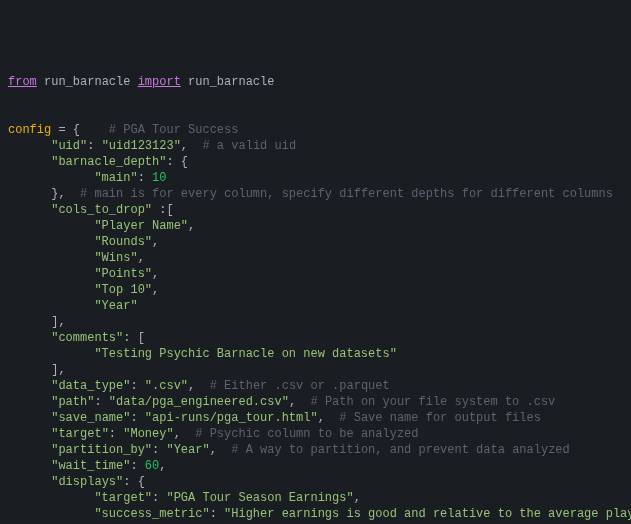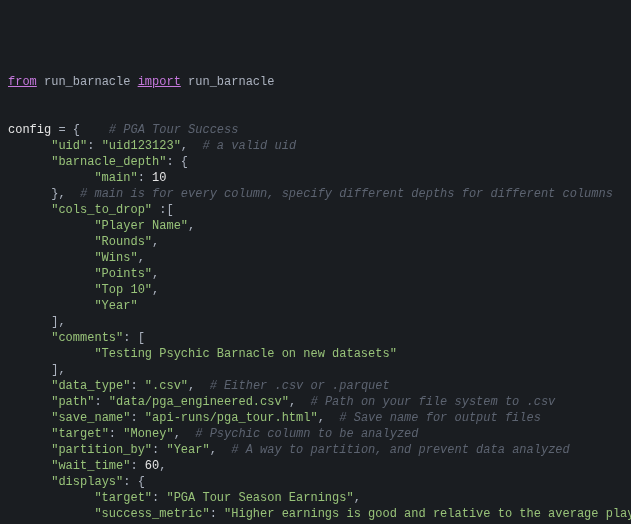--- a/index.html
+++ b/index.html
@@ -10,27 +10,27 @@
     font-size: 12px;
     line-height: 16px;
     color: #abb2bf;
     white-space: pre;
     width: 631px;
     box-sizing: border-box;
   }
   .kw   { color: #c678dd; text-decoration: underline; }  
   .fn   { color: #abb2bf; }
   .mod  { color: #abb2bf; }
-  .var  { color: #e5e5e5; font-family: Liberation Mono, monospace; }  
+  .var  { color: #eab308; font-family: Liberation Mono, monospace; }  
   .op   { color: #abb2bf; }
   .pun  { color: #abb2bf; }
-  .cmt  { color: #5c6370; font-style: italic; }
+  .cmt  { color: #5c6370; }
   .str  { color: #98c379; }
   .key  { color: #98c379; }
-  .num  { color: #e5e5e5; }
+  .num  { color: #22c55e; }
   .bool { color: #d19a66; }
 </style>
 </head>
 <body>
 
 
 
 <div><span class="kw">from</span> <span class="mod">run_barnacle</span> <span class="kw">import</span> <span class="fn">run_barnacle</span>
 
 

